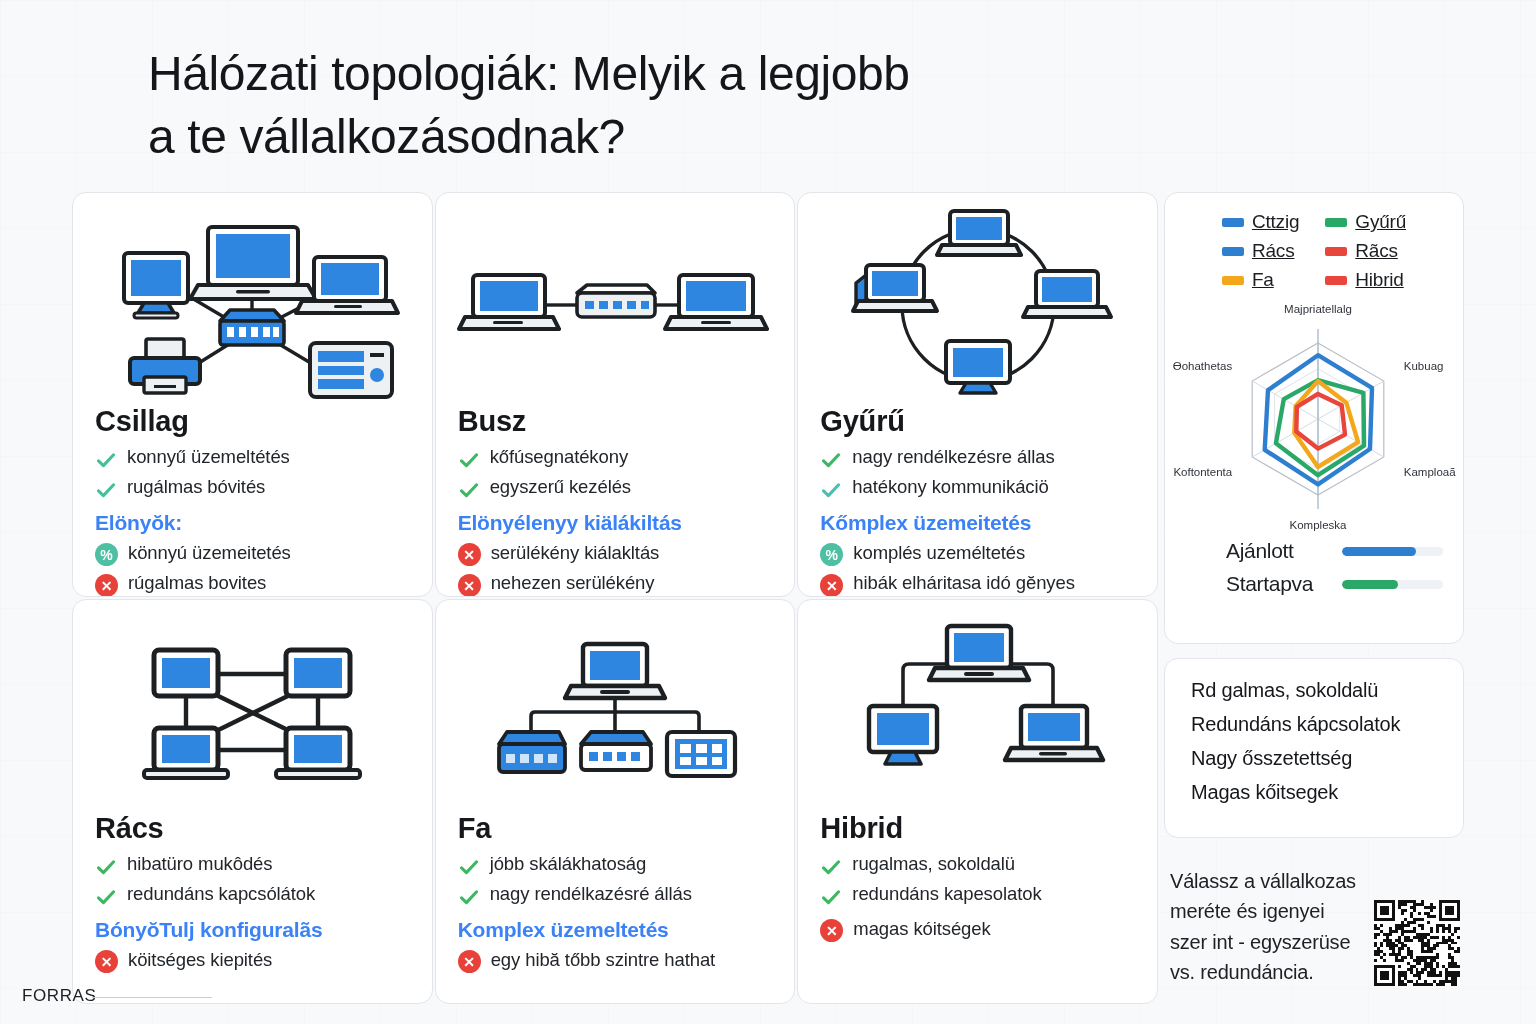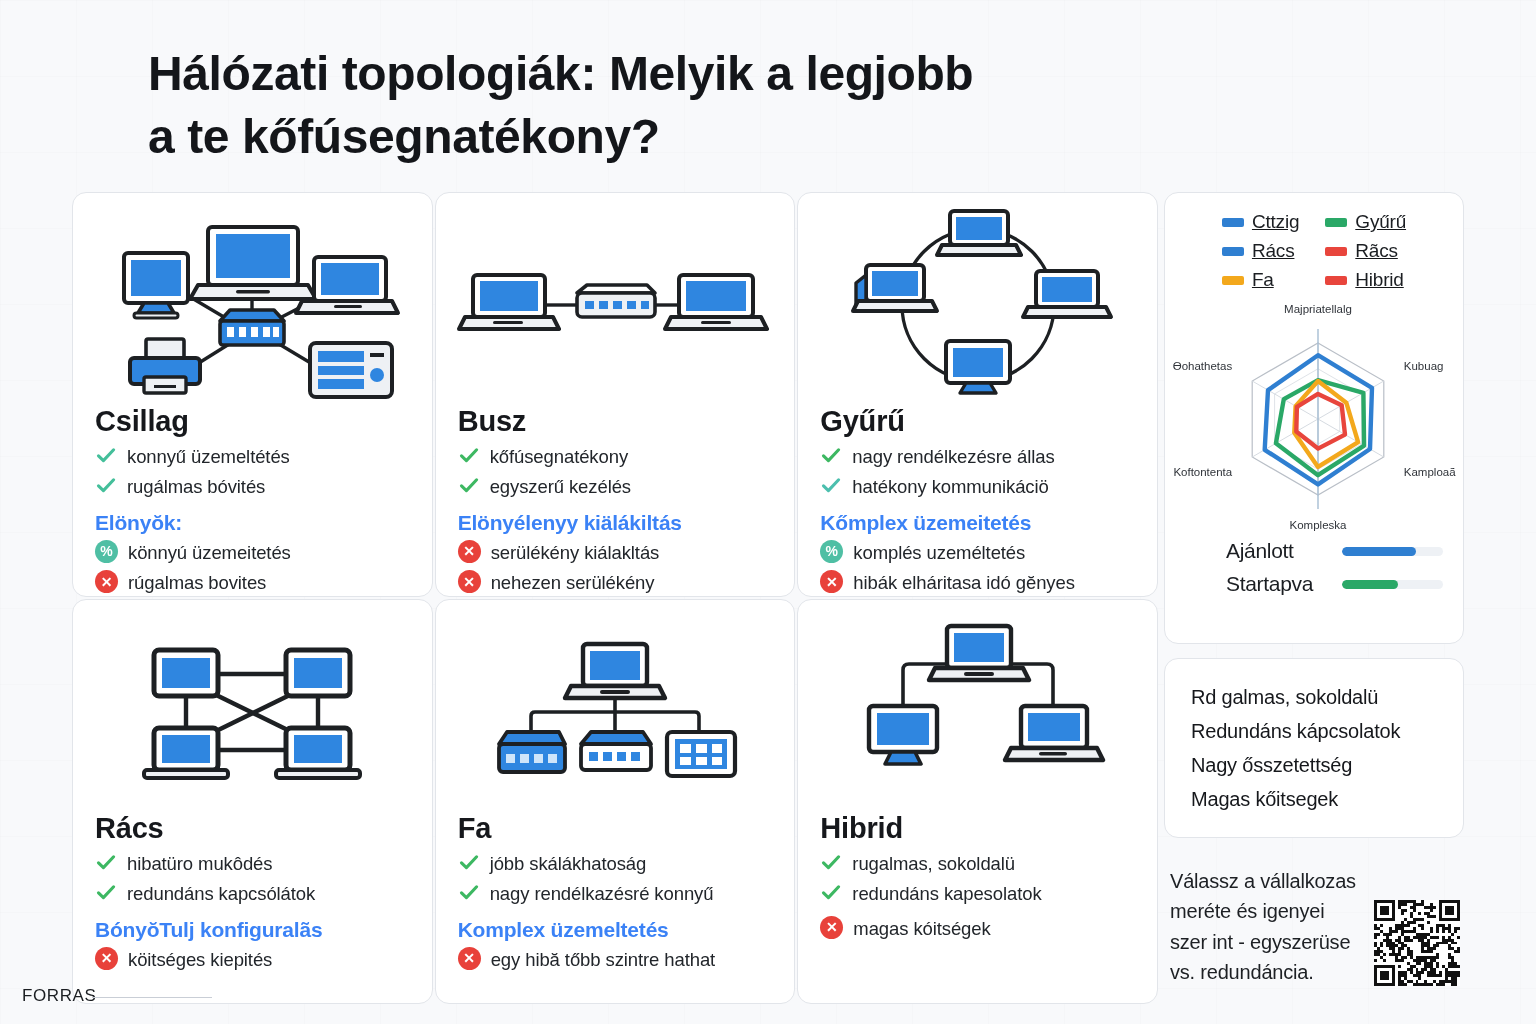--- a/index.html
+++ b/index.html
@@ -24,21 +24,21 @@
 
   
   .title-block {
     position: absolute;
     left: 148px;
     top: 42px;
     width: 1000px;
   }
   .title-line {
     font-size: 48px;
-    font-weight: 700;
+    font-weight: 400;
     letter-spacing: -0.4px;
     line-height: 1.32;
     color: #14161a;
     white-space: nowrap;
   }
 
   
   .grid {
     position: absolute;
     left: 72px;
@@ -71,21 +71,21 @@
   .card-title {
     font-size: 29px;
     font-weight: 700;
     color: #16181c;
     margin: 2px 0 6px 0;
     letter-spacing: -0.2px;
   }
   .feat-list { display: flex; flex-direction: column; gap: 3px; margin-bottom: 8px; }
   .feat {
     display: flex;
-    align-items: flex-start;
+    align-items: flex-end;
     gap: 10px;
     font-size: 18.5px;
     color: #22262b;
     line-height: 1.45;
     white-space: nowrap;
   }
   .feat-text { letter-spacing: -0.1px; }
 
   .sub-head {
     font-size: 21px;
@@ -151,21 +151,21 @@
   .bar-track {
     flex: 1; height: 9px; border-radius: 5px;
     background: #eef1f5; position: relative; overflow: hidden;
   }
   .bar-fill { position: absolute; left: 0; top: 0; bottom: 0; border-radius: 5px; }
 
   .list-panel {
     position: absolute; top: 466px; left: 0; right: 0;
     height: 180px;
     padding: 20px 26px;
-    display: flex; flex-direction: column; justify-content: center; gap: 11px;
+    display: flex; flex-direction: column; gap: 11px;
   }
   .list-panel div {
     font-size: 20px; color: #16181c; letter-spacing: -0.2px; white-space: nowrap;
   }
 
   .footer-block {
     position: absolute; top: 666px; left: 0; right: 0; height: 146px;
     display: flex; align-items: flex-start; gap: 10px;
     padding: 8px 4px 0 6px;
   }
@@ -191,21 +191,21 @@
 
   svg { overflow: visible; }
 </style>
 </head>
 <body>
 
 <div class="page">
 
   <div class="title-block">
     <div class="title-line">Hálózati topologiák: Melyik a legjobb</div>
-    <div class="title-line">a te kőfúsegnatékony?</div>
+    <div class="title-line">a te vállalkozásodnak?</div>
   </div>
 
   <div class="grid">
 
     <div class="card">
       <div class="card-figure">
         <svg width="300" height="185" viewBox="0 0 300 185">
           <g stroke="#1d2023" stroke-width="3.4" fill="none">
             <line x1="150" y1="108" x2="150" y2="72"></line>
             <line x1="132" y1="110" x2="78" y2="78"></line>
@@ -558,21 +558,21 @@
                 </svg>
               </span>
             <span class="feat-text">jóbb skálákhatoság</span>
           </div>
           <div class="feat">
             <span class="tick">
                 <svg width="22" height="22" viewBox="0 0 22 22">
                   <path d="M3.5 11.8 L8.4 16.6 L18.6 5.8" fill="none" stroke="#3db862" stroke-width="3.1" stroke-linecap="round" stroke-linejoin="round"></path>
                 </svg>
               </span>
-            <span class="feat-text">nagy rendélkazésré konnyű</span>
+            <span class="feat-text">nagy rendélkazésré állás</span>
           </div>
         </div>
         <div class="sub-head">Komplex üzemeltetés</div>
         <div class="con-list">
           <div class="feat">
             <span class="badge red">✕</span>
             <span class="feat-text">egy hibă tőbb szintre hathat</span>
           </div>
         </div>
       </div>

